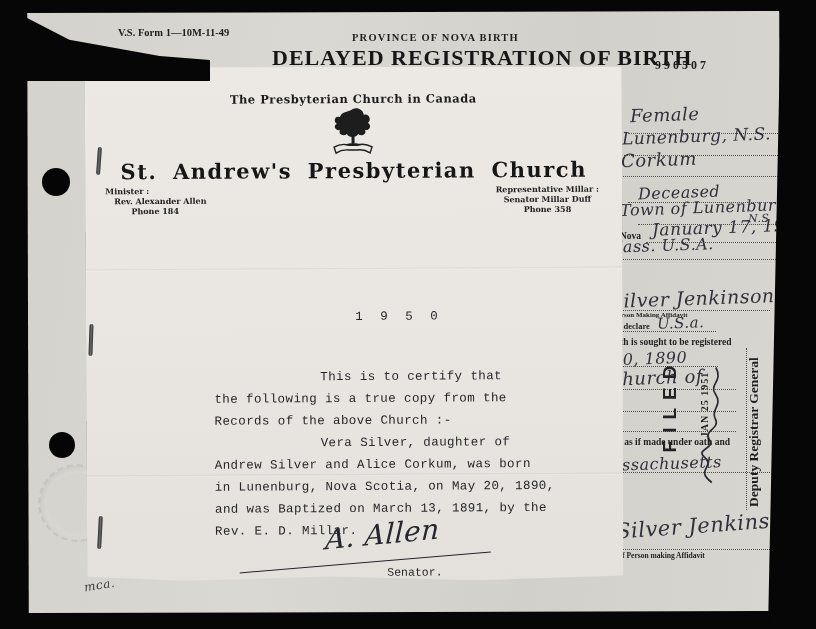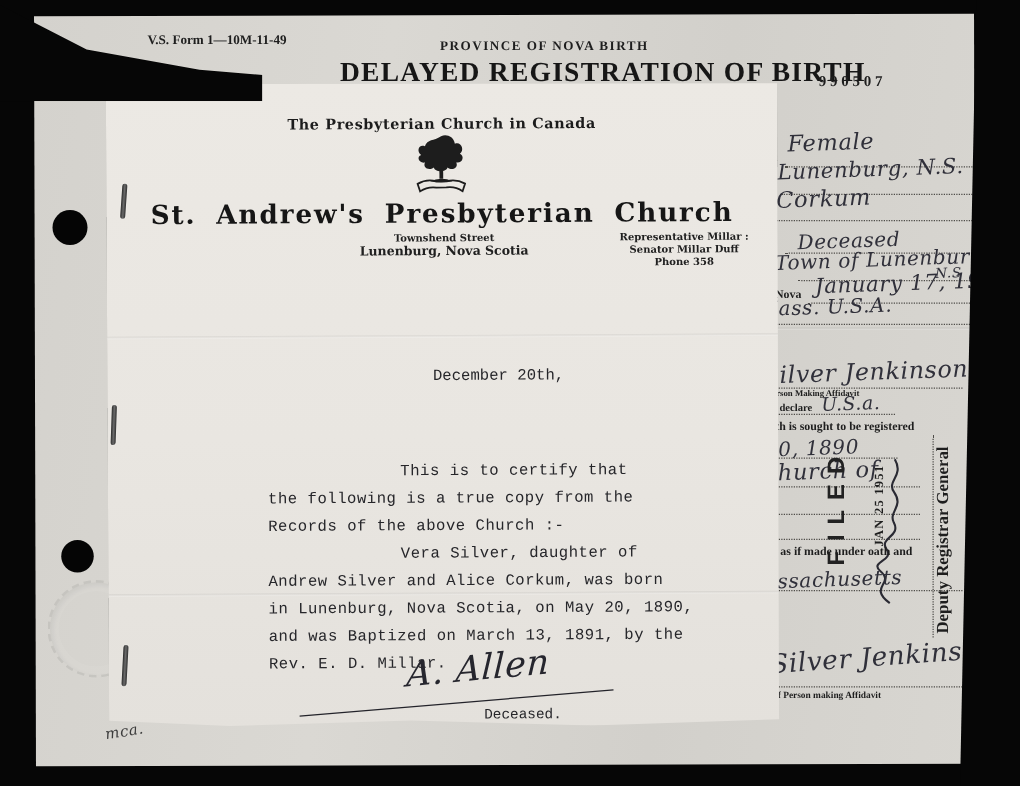--- a/index.html
+++ b/index.html
@@ -137,47 +137,48 @@
     <svg width="54" height="50" style="position:absolute;left:241px;top:40px;">
       <path d="M27 3 C21 7 16 5 14 11 C9 9 7 15 11 18 C7 19 9 25 14 24 C12 28 17 31 21 28 C22 32 31 32 32 28 C36 31 41 28 39 24 C44 25 46 19 42 17 C46 14 43 7 38 9 C37 3 31 1 27 3 Z" fill="#1d1d1d"></path>
       <rect x="25.5" y="30" width="3" height="7" fill="#1d1d1d"></rect>
       <path d="M18 39 Q27 35 36 39 Q27 41 18 39 Z" fill="#1d1d1d"></path>
       <path d="M8 41 Q15 37 23 39 L31 39 Q39 37 46 41 L44 47 Q38 43 31 44 L23 44 Q16 43 10 47 Z" fill="none" stroke="#1d1d1d" stroke-width="1.4"></path>
     </svg>
 
     <div class="black" style="position:absolute;left:0;top:92px;width:100%;text-align:center;font-size:21px;
          letter-spacing:1.5px;word-spacing:7px;color:#161616;">St. Andrew's Presbyterian Church</div>
 
-    <div class="lh-col black" style="left:178px;top:119px;width:184px;text-align:center;color:#202020;">
-      <div>Townshend Street</div>
-      <div style="font-size:10px;line-height:13px;">Lunenburg, Nova Scotia</div>
+    <div class="lh-col black" style="left:20px;top:119px;color:#202020;">
+      <div>Minister :</div>
+      <div style="padding-left:9px;">Rev. Alexander Allen</div>
+      <div style="padding-left:26px;">Phone 184</div>
     </div>
     <div class="lh-col black" style="left:396px;top:119px;width:132px;text-align:center;color:#202020;">
       <div>Representative Millar :</div>
       <div>Senator Millar Duff</div>
       <div>Phone 358</div>
     </div>
 
     <div class="crease" style="top:202px;"></div>
     <div class="crease" style="top:408px;"></div>
 
-    <div class="type" style="left:228px;top:228px;width:170px;text-align:center;font-size:12.5px;">December 20th,</div>
+    <div class="type" style="left:228px;top:244px;width:170px;text-align:center;font-size:12.5px;letter-spacing:5px;">1 9 5 0</div>
 
     <div id="body-lines" class="type">
       <div class="indent">This is to certify that</div>
       <div>the following is a true copy from the</div>
       <div>Records of the above Church :-</div>
       <div class="indent">Vera Silver, daughter of</div>
       <div>Andrew Silver and Alice Corkum, was born</div>
       <div>in Lunenburg, Nova Scotia, on May 20, 1890,</div>
       <div>and was Baptized on March 13, 1891, by the</div>
       <div>Rev. E. D. Millar.</div>
     </div>
 
     <div class="script" style="left:238px;top:452px;font-size:28px;transform:rotate(-5deg) skewX(-8deg);color:#26262e;">A. Allen</div>
     <div id="sig-underline"></div>
-    <div class="type" style="left:300px;top:500px;font-size:11.5px;">Deceased.</div>
+    <div class="type" style="left:300px;top:500px;font-size:11.5px;">Senator.</div>
   </div>
 
   <div id="mask-corner" class="mask"></div>
   <div id="mask-right" class="mask"></div>
 
 </div>
 
 </body></html>

